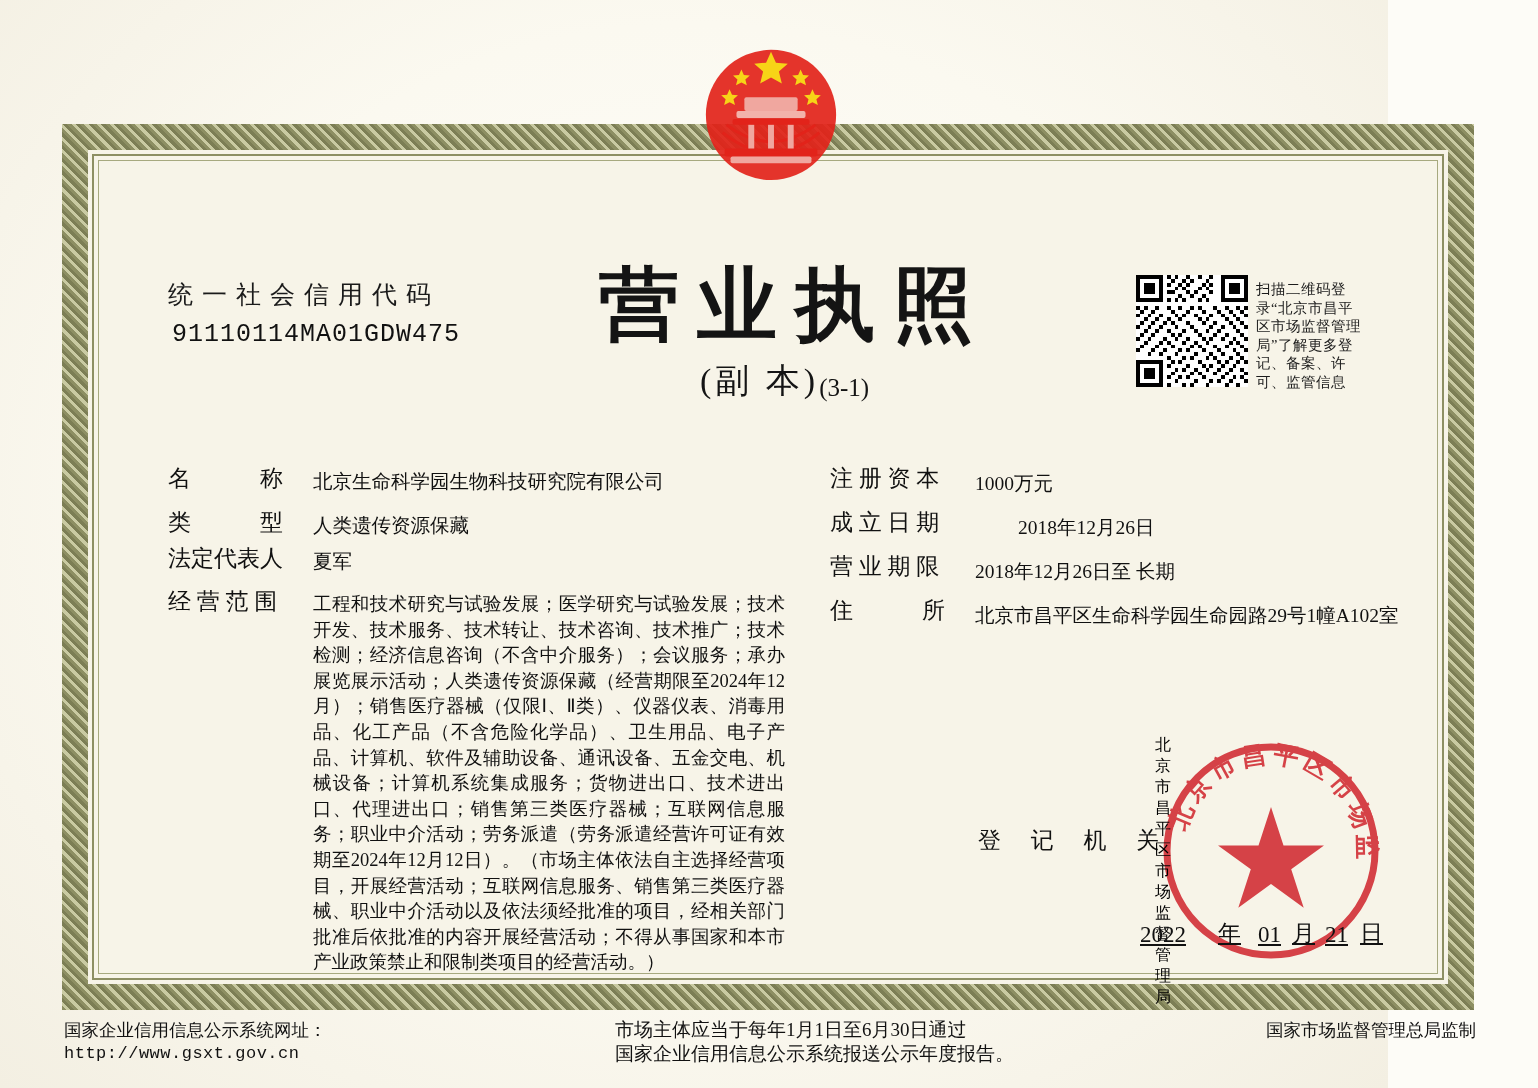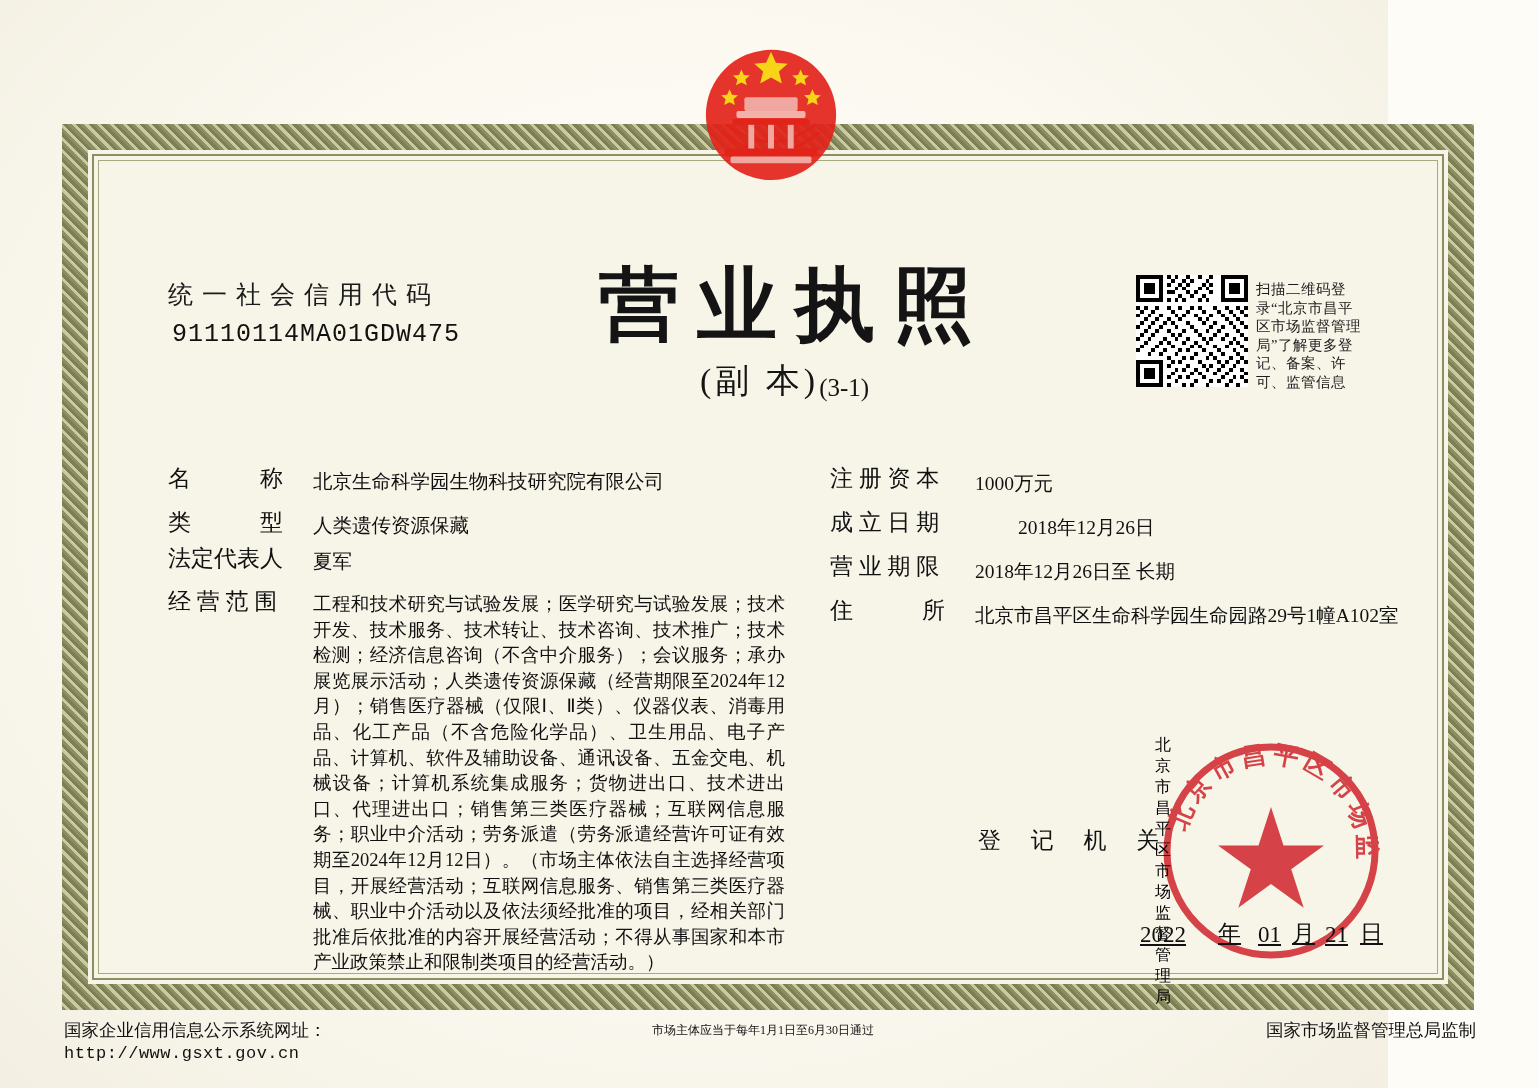--- a/index.html
+++ b/index.html
@@ -106,21 +106,21 @@
 
   
   .footer{
     position:absolute;left:0;top:1018px;width:1538px;height:60px;
   }
   .f-left{
     position:absolute;left:64px;top:0;font-size:17.5px;color:#111;line-height:24px;
   }
   .f-left .url{font-family:"Liberation Mono", monospace;font-size:17px;letter-spacing:.5px;}
   .f-mid{
-    position:absolute;left:652px;top:0;font-size:12px;color:#111;line-height:24px;
+    position:absolute;left:615px;top:0;font-size:19px;color:#111;line-height:24px;
   }
   .f-right{
     position:absolute;right:62px;top:0;font-size:17.5px;color:#111;line-height:24px;text-align:right;
   }
 </style>
 </head>
 <body>
 
 <div class="page">
 
@@ -454,17 +454,18 @@
     <span style="left:1360px;top:918px;">日</span>
   </div>
 
   <div class="footer">
     <div class="f-left">
       <div>国家企业信用信息公示系统网址：</div>
       <div class="url">http://www.gsxt.gov.cn</div>
     </div>
     <div class="f-mid">
       <div>市场主体应当于每年1月1日至6月30日通过</div>
+      <div>国家企业信用信息公示系统报送公示年度报告。</div>
     </div>
     <div class="f-right">国家市场监督管理总局监制</div>
   </div>
 
 </div>
 
 </body></html>

